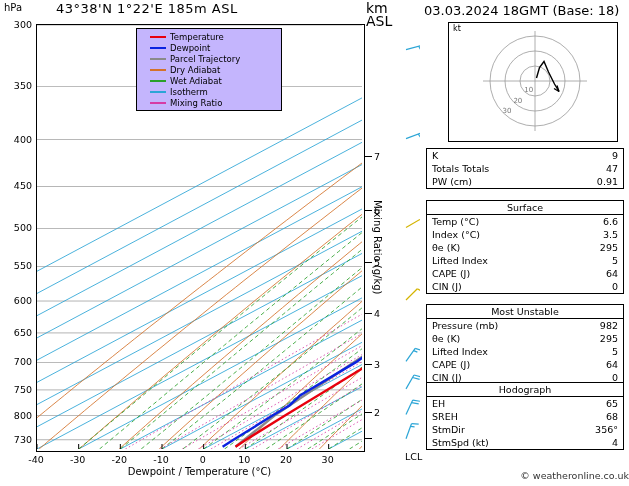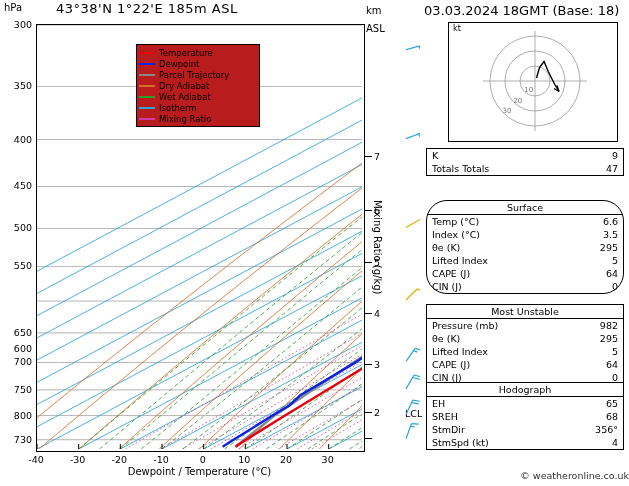--- a/index.html
+++ b/index.html
@@ -3,60 +3,60 @@
 <meta charset="utf-8">
 <style>
   html,body{margin:0;padding:0;}
   body{width:629px;height:486px;background:#ffffff;font-family:"DejaVu Sans",sans-serif;color:#000;position:relative;overflow:hidden;}
   .root{position:absolute;left:0;top:0;width:629px;height:486px;}
 
   
   #skewt-panel{position:absolute;left:0;top:0;width:420px;height:486px;}
   .hpa-label{position:absolute;left:4px;top:2px;font-size:10px;}
   .station-title{position:absolute;left:56px;top:1px;font-size:13px;letter-spacing:0.5px;}
-  .km-label{position:absolute;left:366px;top:2px;font-size:10px;line-height:18px;text-align:left;}
+  .km-label{position:absolute;left:366px;top:2px;font-size:14px;line-height:13px;text-align:left;}
 
   #plot{position:absolute;left:36px;top:24px;width:327px;height:426px;border:1px solid #000;overflow:hidden;background:#fff;}
   #plot svg{position:absolute;left:0;top:0;}
 
   .ytick{position:absolute;right:2px;font-size:9.5px;transform:translateY(-50%);}
   #ylabels{position:absolute;left:0;top:24px;width:34px;height:426px;}
 
   #xlabels{position:absolute;left:36px;top:452px;width:327px;height:14px;}
   .xtick{position:absolute;font-size:9.5px;transform:translateX(-50%);}
   .xaxis-title{position:absolute;left:36px;top:466px;width:327px;text-align:center;font-size:10px;}
 
   #kmlabels{position:absolute;left:364px;top:24px;width:24px;height:426px;}
   .kmtick{position:absolute;left:10px;font-size:9.5px;transform:translateY(-50%);}
   .kmdash{position:absolute;left:0;width:8px;height:1px;background:#000;}
   .lcl-label{position:absolute;left:10px;font-size:9.5px;transform:translateY(-50%);}
 
   .mixing-axis-title{position:absolute;left:383px;top:200px;width:14px;font-size:10px;transform:rotate(90deg);transform-origin:left top;white-space:nowrap;}
 
   
-  #legend{position:absolute;left:136px;top:44px;width:118px;background:#b91c1c;border:1px solid #000;padding:2px 2px;}
+  #legend{position:absolute;left:136px;top:28px;width:118px;background:#c4b5fd;border:1px solid #000;padding:2px 13px;}
   .leg-row{display:flex;align-items:center;height:11px;}
   .leg-swatch{width:16px;height:0;border-top:2px solid #000;margin-right:4px;flex:0 0 16px;}
   .leg-text{font-size:8.5px;line-height:10px;}
 
   
   #right{position:absolute;left:420px;top:0;width:209px;height:486px;}
   .date-title{position:absolute;left:4px;top:3px;font-size:13px;white-space:nowrap;}
 
   #hodo-box{position:absolute;left:28px;top:22px;width:168px;height:118px;border:1px solid #000;background:#fff;}
   .kt-label{position:absolute;left:4px;top:1px;font-size:8px;}
 
   .tbl{position:absolute;border:1px solid #000;background:#fff;font-size:9.5px;}
   .tbl .row{display:flex;justify-content:space-between;padding:0 5px;height:13px;line-height:13px;}
   .tbl .row .v{text-align:right;min-width:38px;}
   .sect-head{text-align:center;font-size:9.5px;height:13px;line-height:13px;border-bottom:0px;}
   .hr{height:1px;background:#000;margin:0;}
 
   #tbl1{left:6px;top:148px;width:196px;}
-  #tbl2{left:6px;top:200px;width:196px;border-radius:21px;}
+  #tbl2{left:6px;top:200px;width:196px;}
   #tbl3{left:6px;top:304px;width:196px;}
   #tbl4{left:6px;top:382px;width:196px;}
 
   .copyright{position:absolute;left:420px;top:470px;width:209px;text-align:right;font-size:9.5px;color:#333;}
 
   
   #barbs{position:absolute;left:392px;top:24px;width:28px;height:440px;}
 </style>
 </head>
 <body>
@@ -69,21 +69,21 @@
     <div class="station-title">43°38'N  1°22'E 185m ASL</div>
     <div class="km-label">km<br>ASL</div>
 
     <div id="ylabels">
         <div class="ytick" style="top: 0px;">300</div>
         <div class="ytick" style="top: 61.3875px;">350</div>
         <div class="ytick" style="top: 114.564px;">400</div>
         <div class="ytick" style="top: 161.468px;">450</div>
         <div class="ytick" style="top: 203.426px;">500</div>
         <div class="ytick" style="top: 241.382px;">550</div>
-        <div class="ytick" style="top: 276.032px; margin-top: 48px;">600</div>
+        <div class="ytick" style="top: 276.032px;">600</div>
         <div class="ytick" style="top: 307.908px;">650</div>
         <div class="ytick" style="top: 337.42px;">700</div>
         <div class="ytick" style="top: 364.895px;">750</div>
         <div class="ytick" style="top: 390.596px;">800</div>
         <div class="ytick" style="top: 414.738px;">730</div>
       </div>
 
     <div id="plot">
       <svg id="plot-svg" width="325" height="424">
           <line x1="0" y1="0" x2="325" y2="0" stroke="#555" stroke-width="0.6" opacity="0.75"></line>
@@ -231,21 +231,21 @@
         <div class="kmtick" style="top: 340.254px;">3</div>
         <div class="kmdash" style="top: 289.09px;"></div>
         <div class="kmtick" style="top: 289.09px;">4</div>
         <div class="kmdash" style="top: 237.745px;"></div>
         <div class="kmtick" style="top: 237.745px;">5</div>
         <div class="kmdash" style="top: 185.507px;"></div>
         <div class="kmtick" style="top: 185.507px;">6</div>
         <div class="kmdash" style="top: 132.093px;"></div>
         <div class="kmtick" style="top: 132.093px;">7</div>
         <div class="kmdash" style="top: 413.8px;"></div>
-        <div class="lcl-label" style="top: 389px; padding-left: 31px;">LCL</div>
+        <div class="lcl-label" style="top: 432px; padding-left: 31px;">LCL</div>
       </div>
 
     <div class="mixing-axis-title">Mixing Ratio (g/kg)</div>
 
     <svg id="barbs" width="28" height="440">
         <g>
           <line x1="14" y1="414.73841446785434" x2="19.472322293210702" y2="399.7033325352798" stroke="#2ba5d6" stroke-width="1.2"></line>
           <line x1="19.472322293210702" y1="399.7033325352798" x2="26.7342109253634" y2="400.2180882969877" stroke="#2ba5d6" stroke-width="1.2"></line>
           <line x1="18.487304280432777" y1="402.4096472831432" x2="22.58809490690208" y2="402.83803523565996" stroke="#2ba5d6" stroke-width="1.2"></line>
         </g>
@@ -307,20 +307,24 @@
 
     <div class="tbl" id="tbl1">
         <div class="row">
           <span>K</span>
           <span class="v">9</span>
         </div>
         <div class="row">
           <span>Totals Totals</span>
           <span class="v">47</span>
         </div>
+        <div class="row">
+          <span>PW (cm)</span>
+          <span class="v">0.91</span>
+        </div>
       </div>
     <div class="tbl" id="tbl2">
         <div class="sect-head">Surface</div>
         <div class="hr"></div>
         <div class="row">
           <span>Temp (°C)</span>
           <span class="v">6.6</span>
         </div>
         <div class="row">
           <span>Index (°C)</span>

